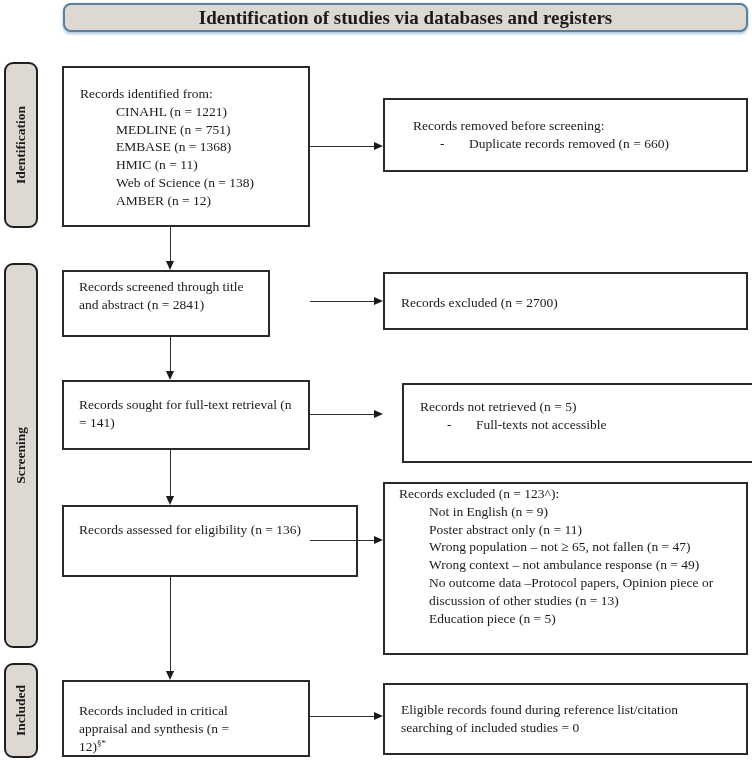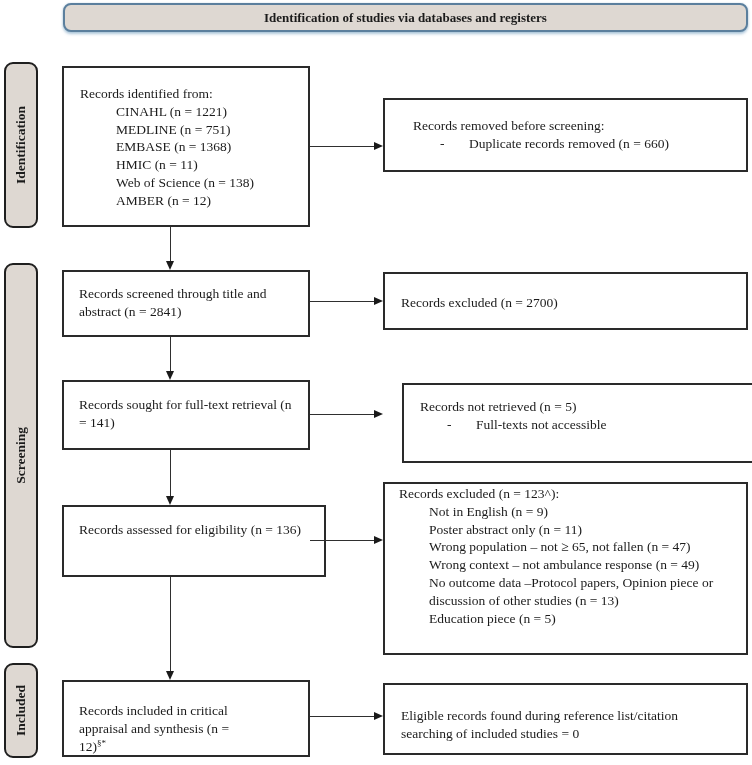--- a/index.html
+++ b/index.html
@@ -6,21 +6,21 @@
   .canvas{
     position:relative;width:752px;height:765px;background:#ffffff;
     font-family:"Liberation Serif","DejaVu Serif",serif;
     color:#1b1b1b;overflow:hidden;
   }
   
   .hdr{
     position:absolute;left:63px;top:3px;width:685px;height:29px;
     background:#ded8d2;border:2px solid #5b7f9d;border-radius:8px;
     box-sizing:border-box;display:flex;align-items:center;justify-content:center;
-    font-weight:bold;font-size:13px;
+    font-weight:bold;font-size:19px;
     box-shadow:0 2px 3px rgba(110,155,190,0.55), 0 0 2px rgba(120,165,200,0.35);
   }
   
   .panel{
     position:absolute;left:4px;width:34px;background:#ded8d2;
     border:2px solid #1f1f1f;border-radius:9px;box-sizing:border-box;
     display:flex;align-items:center;justify-content:center;
   }
   .vtext{
     writing-mode:vertical-rl;transform:rotate(180deg);
@@ -70,29 +70,29 @@
   <div class="box" style="left:62px;top:66px;width:248px;height:161px;padding:17px 10px 8px 16px;">
     <div>Records identified from:</div>
     <div class="ind">CINAHL (n = 1221)</div>
     <div class="ind">MEDLINE (n = 751)</div>
     <div class="ind">EMBASE (n = 1368)</div>
     <div class="ind">HMIC (n = 11)</div>
     <div class="ind">Web of Science (n = 138)</div>
     <div class="ind">AMBER (n = 12)</div>
   </div>
 
-  <div class="box" style="left:62px;top:270px;width:248px;height:67px;padding:13px 16px 8px 15px;">
+  <div class="box" style="left:62px;top:270px;width:208px;height:67px;padding:6px 16px 8px 15px;">
     <div>Records screened through title and abstract (n = 2841)</div>
   </div>
 
   <div class="box" style="left:62px;top:380px;width:248px;height:70px;padding:14px 16px 8px 15px;">
     <div>Records sought for full-text retrieval (n = 141)</div>
   </div>
 
-  <div class="box" style="left:62px;top:505px;width:264px;height:72px;padding:14px 16px 8px 15px;">
+  <div class="box" style="left:62px;top:505px;width:296px;height:72px;padding:14px 16px 8px 15px;">
     <div>Records assessed for eligibility (n = 136)</div>
   </div>
 
   <div class="box" style="left:62px;top:680px;width:248px;height:77px;padding:20px 55px 8px 15px;">
     <div><span>Records included in critical appraisal and synthesis (n = 12)</span><sup>§*</sup></div>
   </div>
 
   <div class="box" style="left:383px;top:98px;width:365px;height:74px;padding:17px 12px 8px 28px;">
     <div>Records removed before screening:</div>
     <div class="brow">
@@ -116,21 +116,21 @@
   <div class="box" style="left:383px;top:482px;width:365px;height:173px;padding:1px 8px 8px 14px;">
     <div>Records excluded (n = 123^):</div>
     <div class="ind2">Not in English (n = 9)</div>
     <div class="ind2">Poster abstract only (n = 11)</div>
     <div class="ind2">Wrong population – not ≥ 65, not fallen (n = 47)</div>
     <div class="ind2">Wrong context – not ambulance response (n = 49)</div>
     <div class="ind2">No outcome data –Protocol papers, Opinion piece or discussion of other studies (n = 13)</div>
     <div class="ind2">Education piece (n = 5)</div>
   </div>
 
-  <div class="box" style="left:383px;top:683px;width:365px;height:72px;padding:22px 14px 8px 16px;">
+  <div class="box" style="left:383px;top:683px;width:365px;height:72px;padding:16px 14px 8px 16px;">
     <div>Eligible records found during reference list/citation searching of included studies = 0</div>
   </div>
 
   <div class="arrow-h" style="left:310px;top:146px;width:64px;"></div>
   <div class="arrow-h" style="left:310px;top:301px;width:64px;"></div>
   <div class="arrow-h" style="left:310px;top:414px;width:64px;"></div>
   <div class="arrow-h" style="left:310px;top:540px;width:64px;"></div>
   <div class="arrow-h" style="left:310px;top:716px;width:64px;"></div>
 
   <div class="arrow-v" style="left:170px;top:227px;height:34px;"></div>

